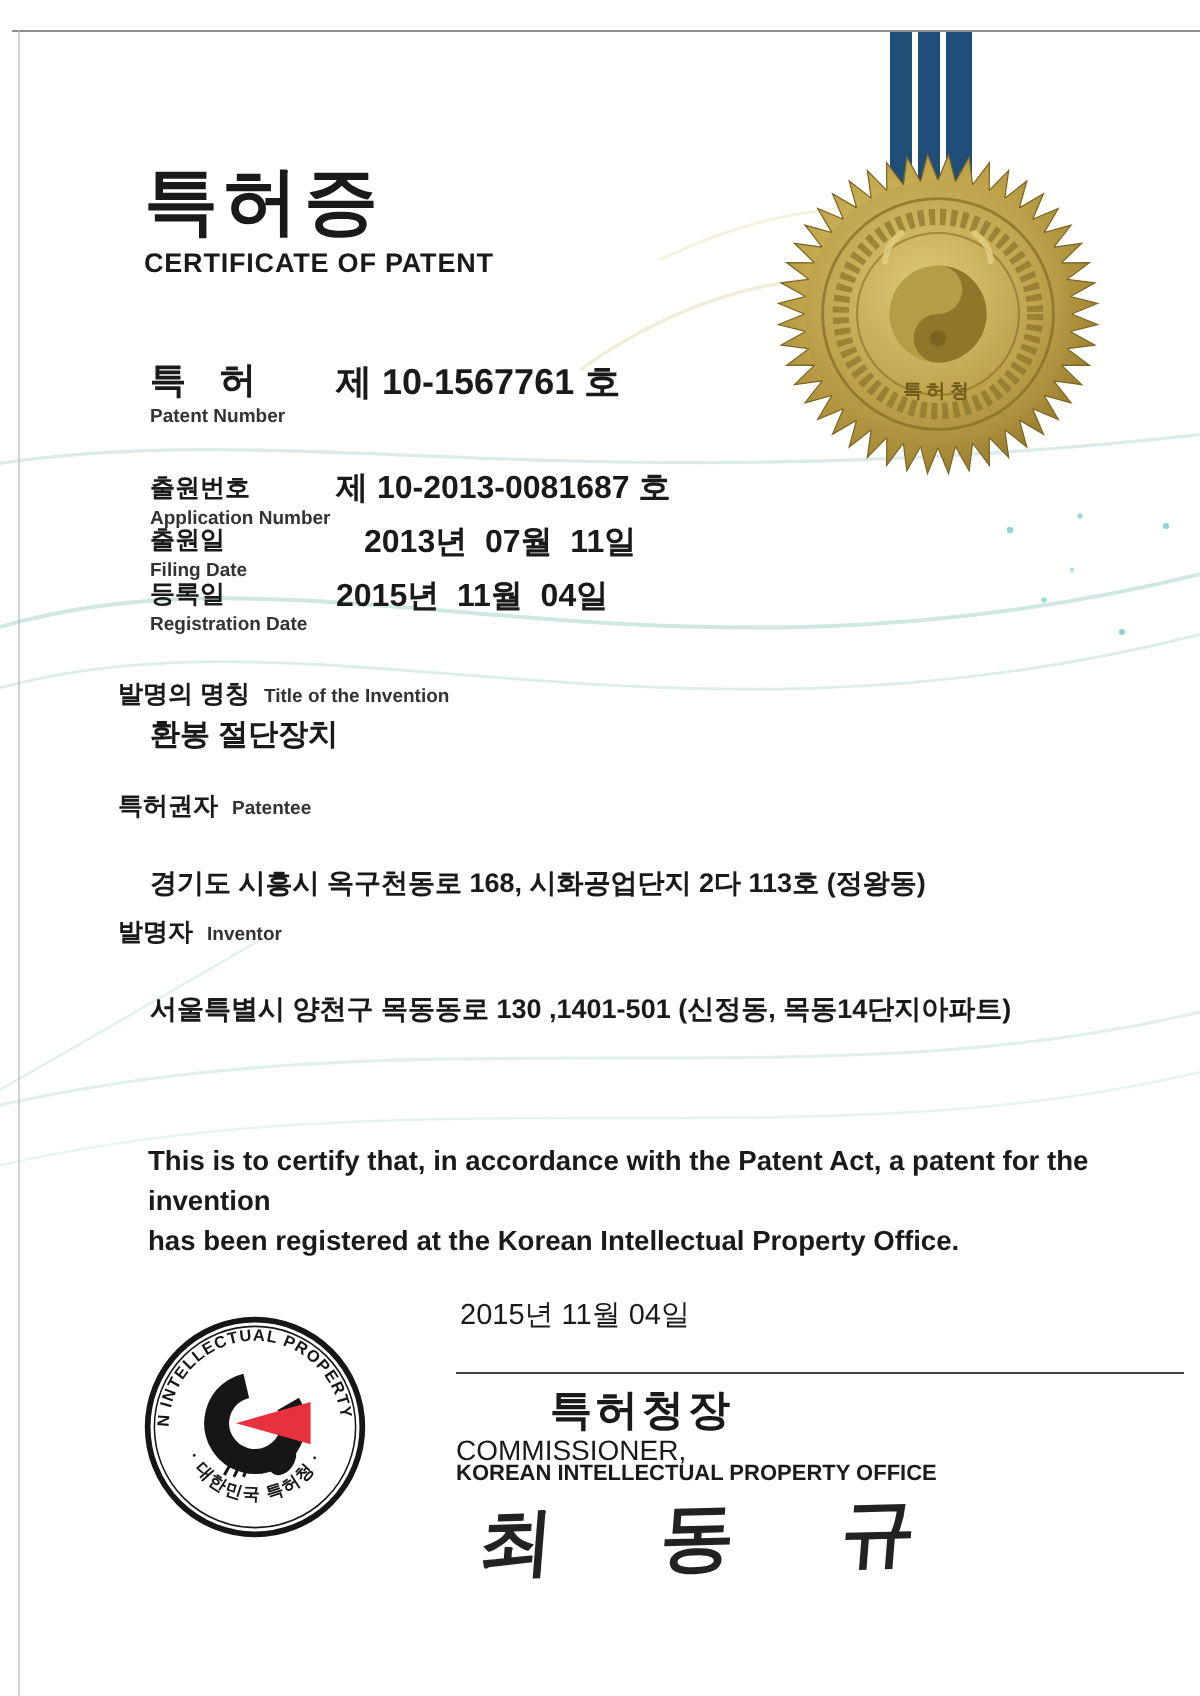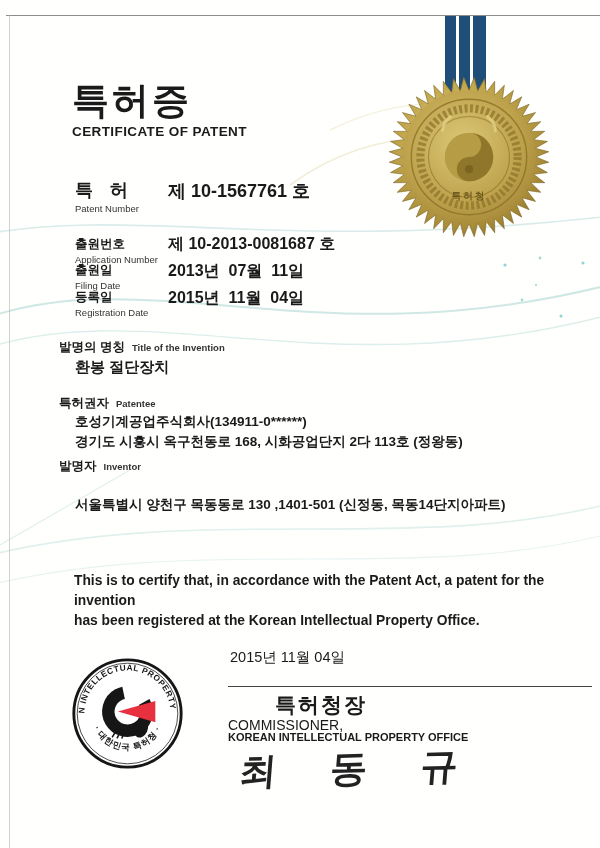--- a/index.html
+++ b/index.html
@@ -15,29 +15,29 @@
   
   .ribbon{position:absolute;left:445px;top:16px;width:42px;height:86px;display:flex;gap:3px;}
   .ribbon .stripe{height:100%;}
   .medal{position:absolute;left:388px;top:76px;width:162px;height:162px;}
   
   .title-block{position:absolute;left:72px;top:82px;}
   .title-ko{font-size:37px;font-weight:bold;letter-spacing:3px;line-height:1;}
   .title-en{font-size:13.5px;font-weight:bold;letter-spacing:.4px;margin-top:5px;}
   
   .lbl-ko{font-weight:bold;}
-  .lbl-en{font-size:9.5px;font-weight:normal;color:#333;margin-top:1px;}
+  .lbl-en{font-size:9.5px;font-weight:bold;color:#333;margin-top:1px;}
   .field{position:absolute;left:75px;}
   .value{position:absolute;left:168px;font-weight:bold;white-space:pre;}
   .f-patent{top:178px;}  .f-patent .lbl-ko{font-size:18px;letter-spacing:6px;}
   .v-patent{top:179px;font-size:18px;}
   .f-app{top:236px;}  .f-fil{top:262px;}  .f-reg{top:289px;}
   .f-app .lbl-ko,.f-fil .lbl-ko,.f-reg .lbl-ko{font-size:12.5px;}
   .v-app{top:234px;font-size:16px;}
-  .v-fil{top:261px;font-size:16px;}
+  .v-fil{top:261px;font-size:16px;margin-left:14px;}
   .v-reg{top:288px;font-size:16px;}
   
   .sec-label{position:absolute;left:59px;font-size:12.5px;font-weight:bold;}
   .sec-label .en{font-size:9.5px;font-weight:bold;color:#333;margin-left:7px;}
   .sec-text{position:absolute;left:75px;font-weight:bold;}
   .inv-label{top:339px;}
   .inv-title{top:358px;font-size:15px;}
   .pat-label{top:395px;}
   .pat-name{top:413px;font-size:13.5px;}
   .pat-addr{top:433px;font-size:13.5px;}
@@ -146,21 +146,20 @@
   <div class="value v-reg">2015년  11월  04일</div>
 
   <div class="sec-label inv-label">
     <span>발명의 명칭</span><span class="en">Title of the Invention</span>
   </div>
   <div class="sec-text inv-title">환봉 절단장치</div>
 
   <div class="sec-label pat-label">
     <span>특허권자</span><span class="en">Patentee</span>
   </div>
-  <div class="sec-text pat-name">호성기계공업주식회사(134911-0******)</div>
   <div class="sec-text pat-addr">경기도 시흥시 옥구천동로 168, 시화공업단지 2다 113호 (정왕동)</div>
 
   <div class="sec-label invt-label">
     <span>발명자</span><span class="en">Inventor</span>
   </div>
   <div class="sec-text invt-addr">서울특별시 양천구 목동동로 130 ,1401-501 (신정동, 목동14단지아파트)</div>
 
   <div class="stmt-en">
     <div>This is to certify that, in accordance with the Patent Act, a patent for the invention</div>
     <div>has been registered at the Korean Intellectual Property Office.</div>

